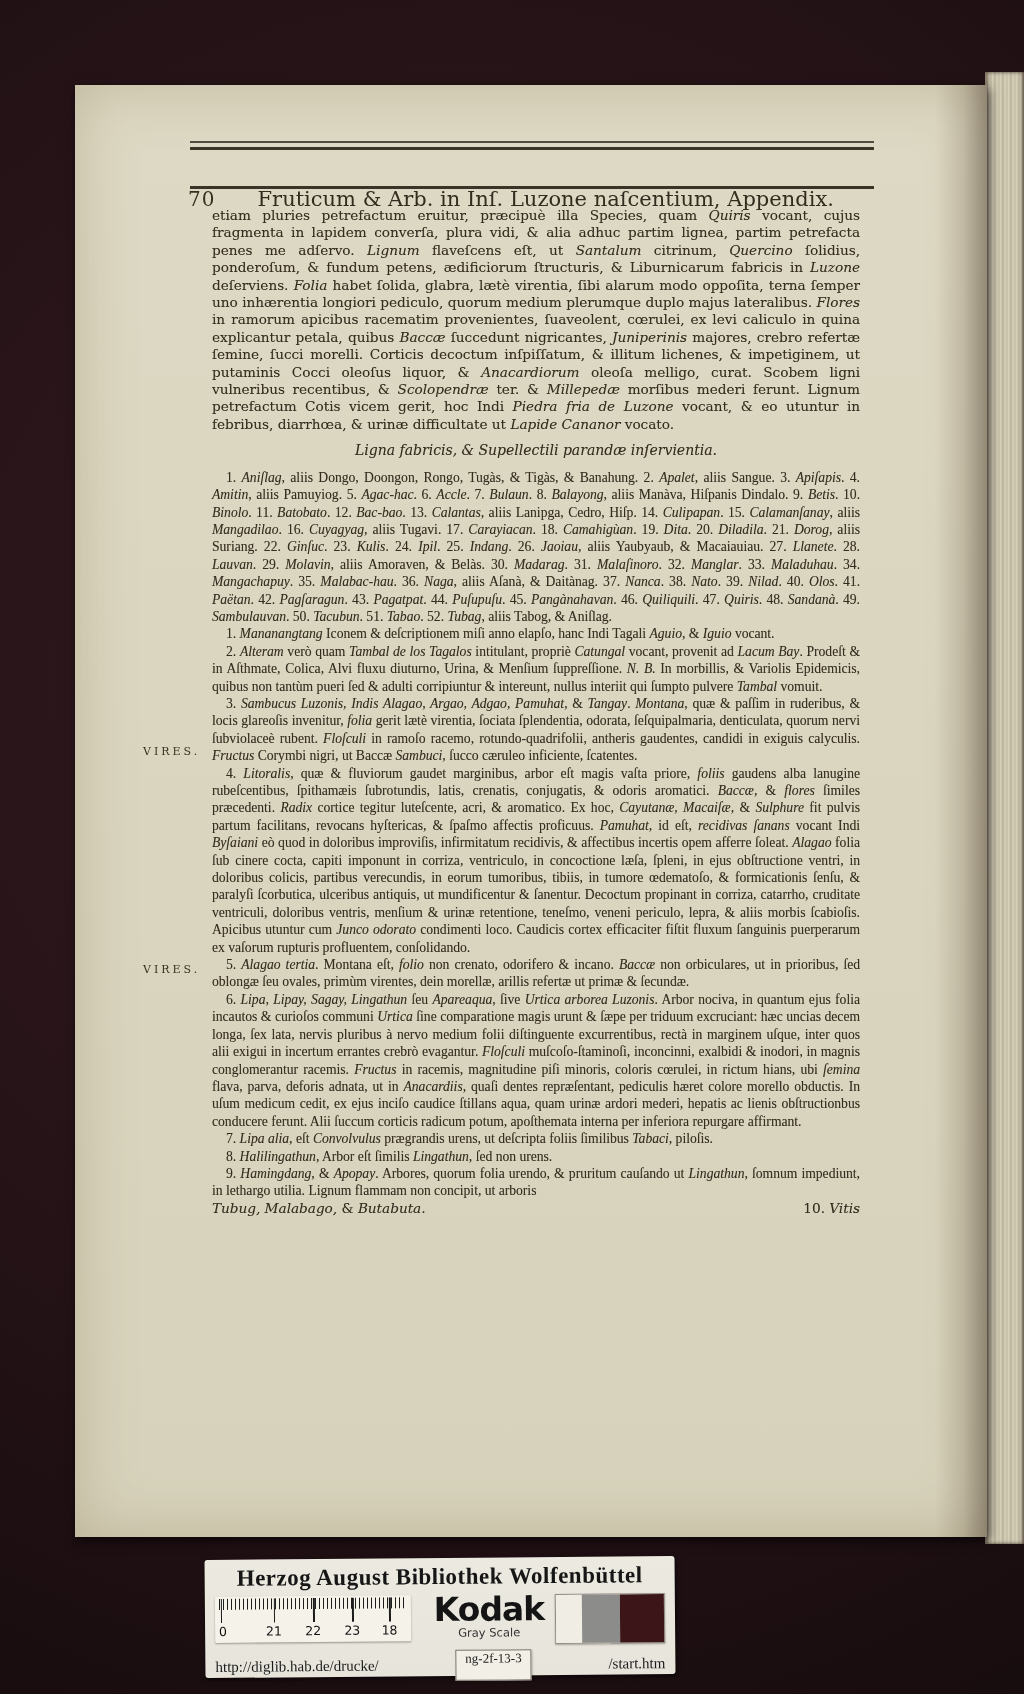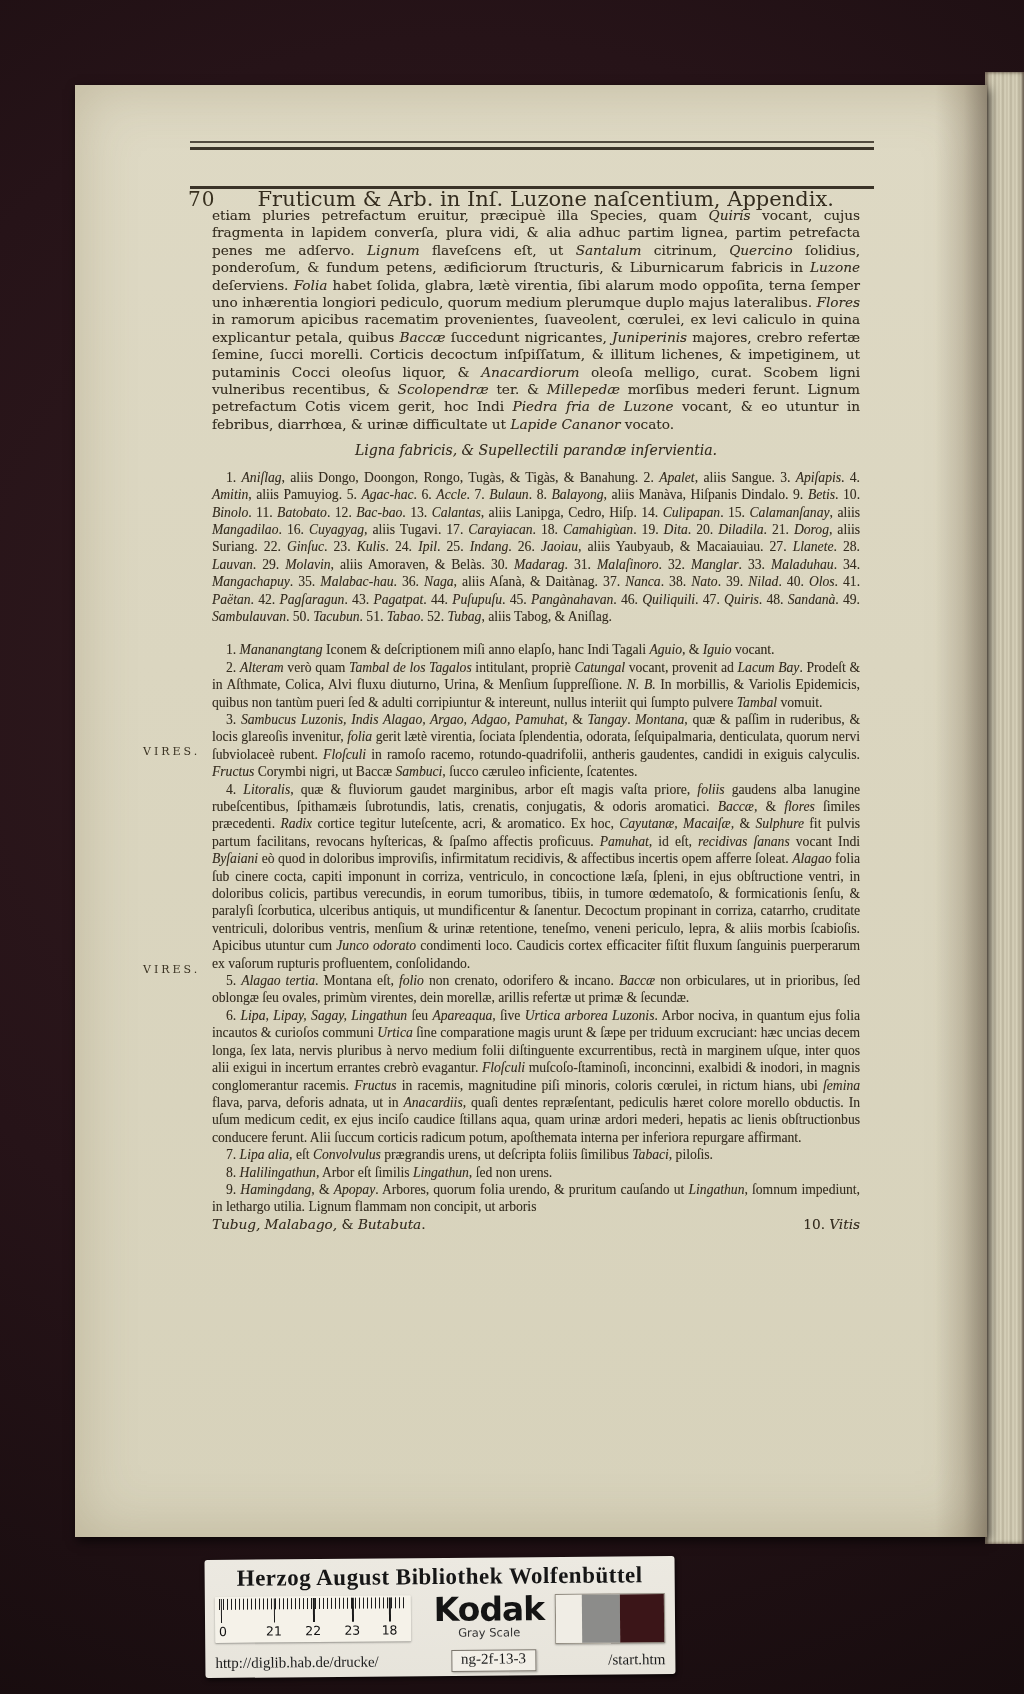--- a/index.html
+++ b/index.html
@@ -32,21 +32,21 @@
     font-size:11px;letter-spacing:3px;color:#3a3222;}
   .mn1{top:660px;} .mn2{top:878px;}
   
   .textblock{position:absolute;left:137px;top:122px;width:648px;
     font-size:13.6px;line-height:17.4px;text-align:justify;
     color:#342c1f;text-shadow:.2px .2px 0 rgba(55,45,30,.3);}
   .textblock .it{font-style:italic;}
   .para{margin:0;}
   .para.ind{text-indent:14px;font-family:Liberation Serif, serif;}
   .heading{margin:9px 0 9px 0;text-align:center;font-style:italic;font-size:14px;}
-  .gap-above{margin-top:16px;}
+  .gap-above{}
   .lastline{display:flex;justify-content:space-between;}
   
   .label{position:absolute;left:205px;top:1558px;width:470px;height:118px;
     background:linear-gradient(180deg,#ece9e1 0%,#e7e4db 100%);
     border-radius:3px;transform:rotate(-0.5deg);
     box-shadow:1px 2px 5px rgba(0,0,0,.7);
     padding:5px 10px;box-sizing:border-box;color:#161616;}
   .label-title{text-align:center;font-weight:bold;font-size:23px;
     font-family:"Liberation Serif","DejaVu Serif",serif;letter-spacing:.5px;margin-top:1px;}
   .label-mid{display:flex;align-items:flex-start;margin-top:5px;}
@@ -64,22 +64,22 @@
   .kodak{font-family:"DejaVu Sans","Liberation Sans",sans-serif;font-weight:bold;
     font-size:33px;line-height:30px;letter-spacing:-1px;color:#141414;}
   .grayscale{font-family:"DejaVu Sans","Liberation Sans",sans-serif;font-size:11.5px;
     color:#333;margin-top:1px;}
   .patches{margin-left:auto;display:flex;height:48px;border:1px solid #908a7f;
     box-shadow:0 1px 2px rgba(0,0,0,.3);}
   .patch{height:100%;}
   .p-white{width:26px;} .p-gray{width:38px;} .p-dark{width:44px;}
   .label-bottom{display:flex;justify-content:space-between;align-items:center;margin-top:5px;
     font-family:"Liberation Serif","DejaVu Serif",serif;font-size:15px;color:#1b1b1b;}
-  .shelf{border:1px solid #7a756c;background:#f2efe7;padding:0 9px 3px 9px;
-    box-shadow:1px 1px 2px rgba(0,0,0,.25);font-size:15px;}
+  .shelf{border:1px solid #7a756c;background:#f2efe7;padding:0 9px 13px 9px;
+    box-shadow:1px 1px 2px rgba(0,0,0,.25);font-size:13px;}
 </style>
 </head>
 <body>
 
 <div class="stage">
   <div class="pages-edge"></div>
 
   <div class="page">
     <div class="rule rule-top-thin"></div>
     <div class="rule rule-top-thick"></div>

